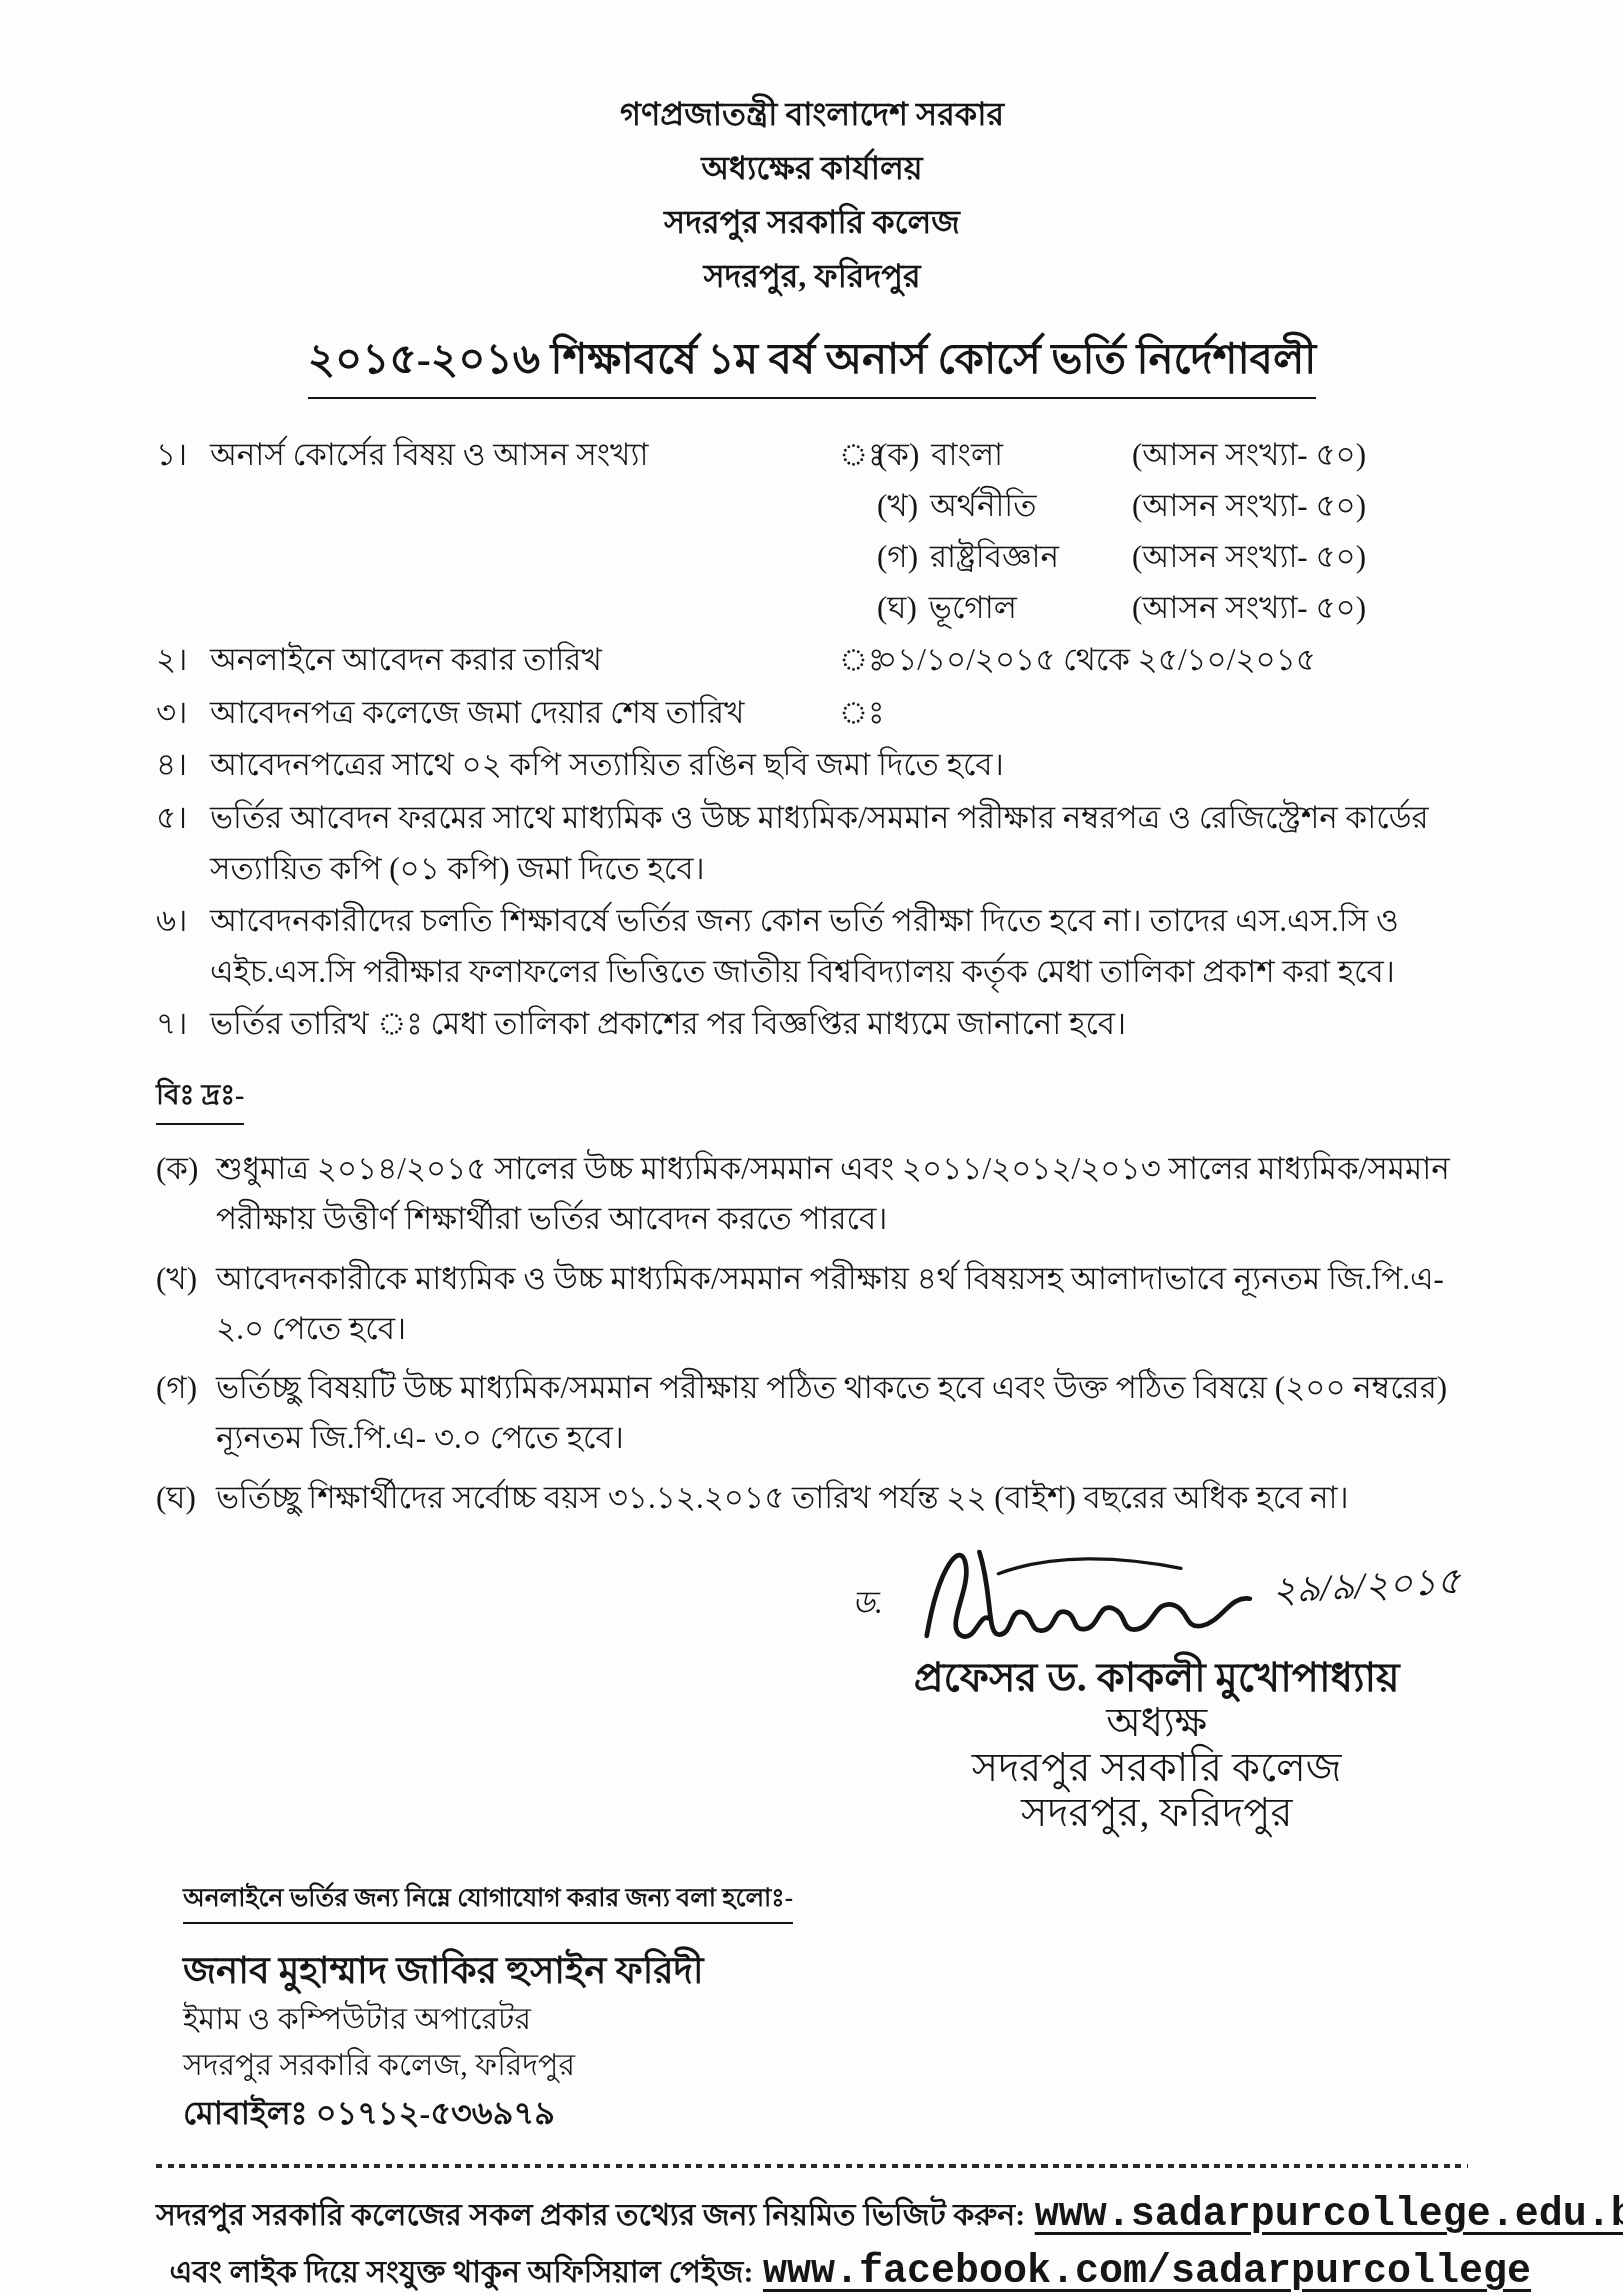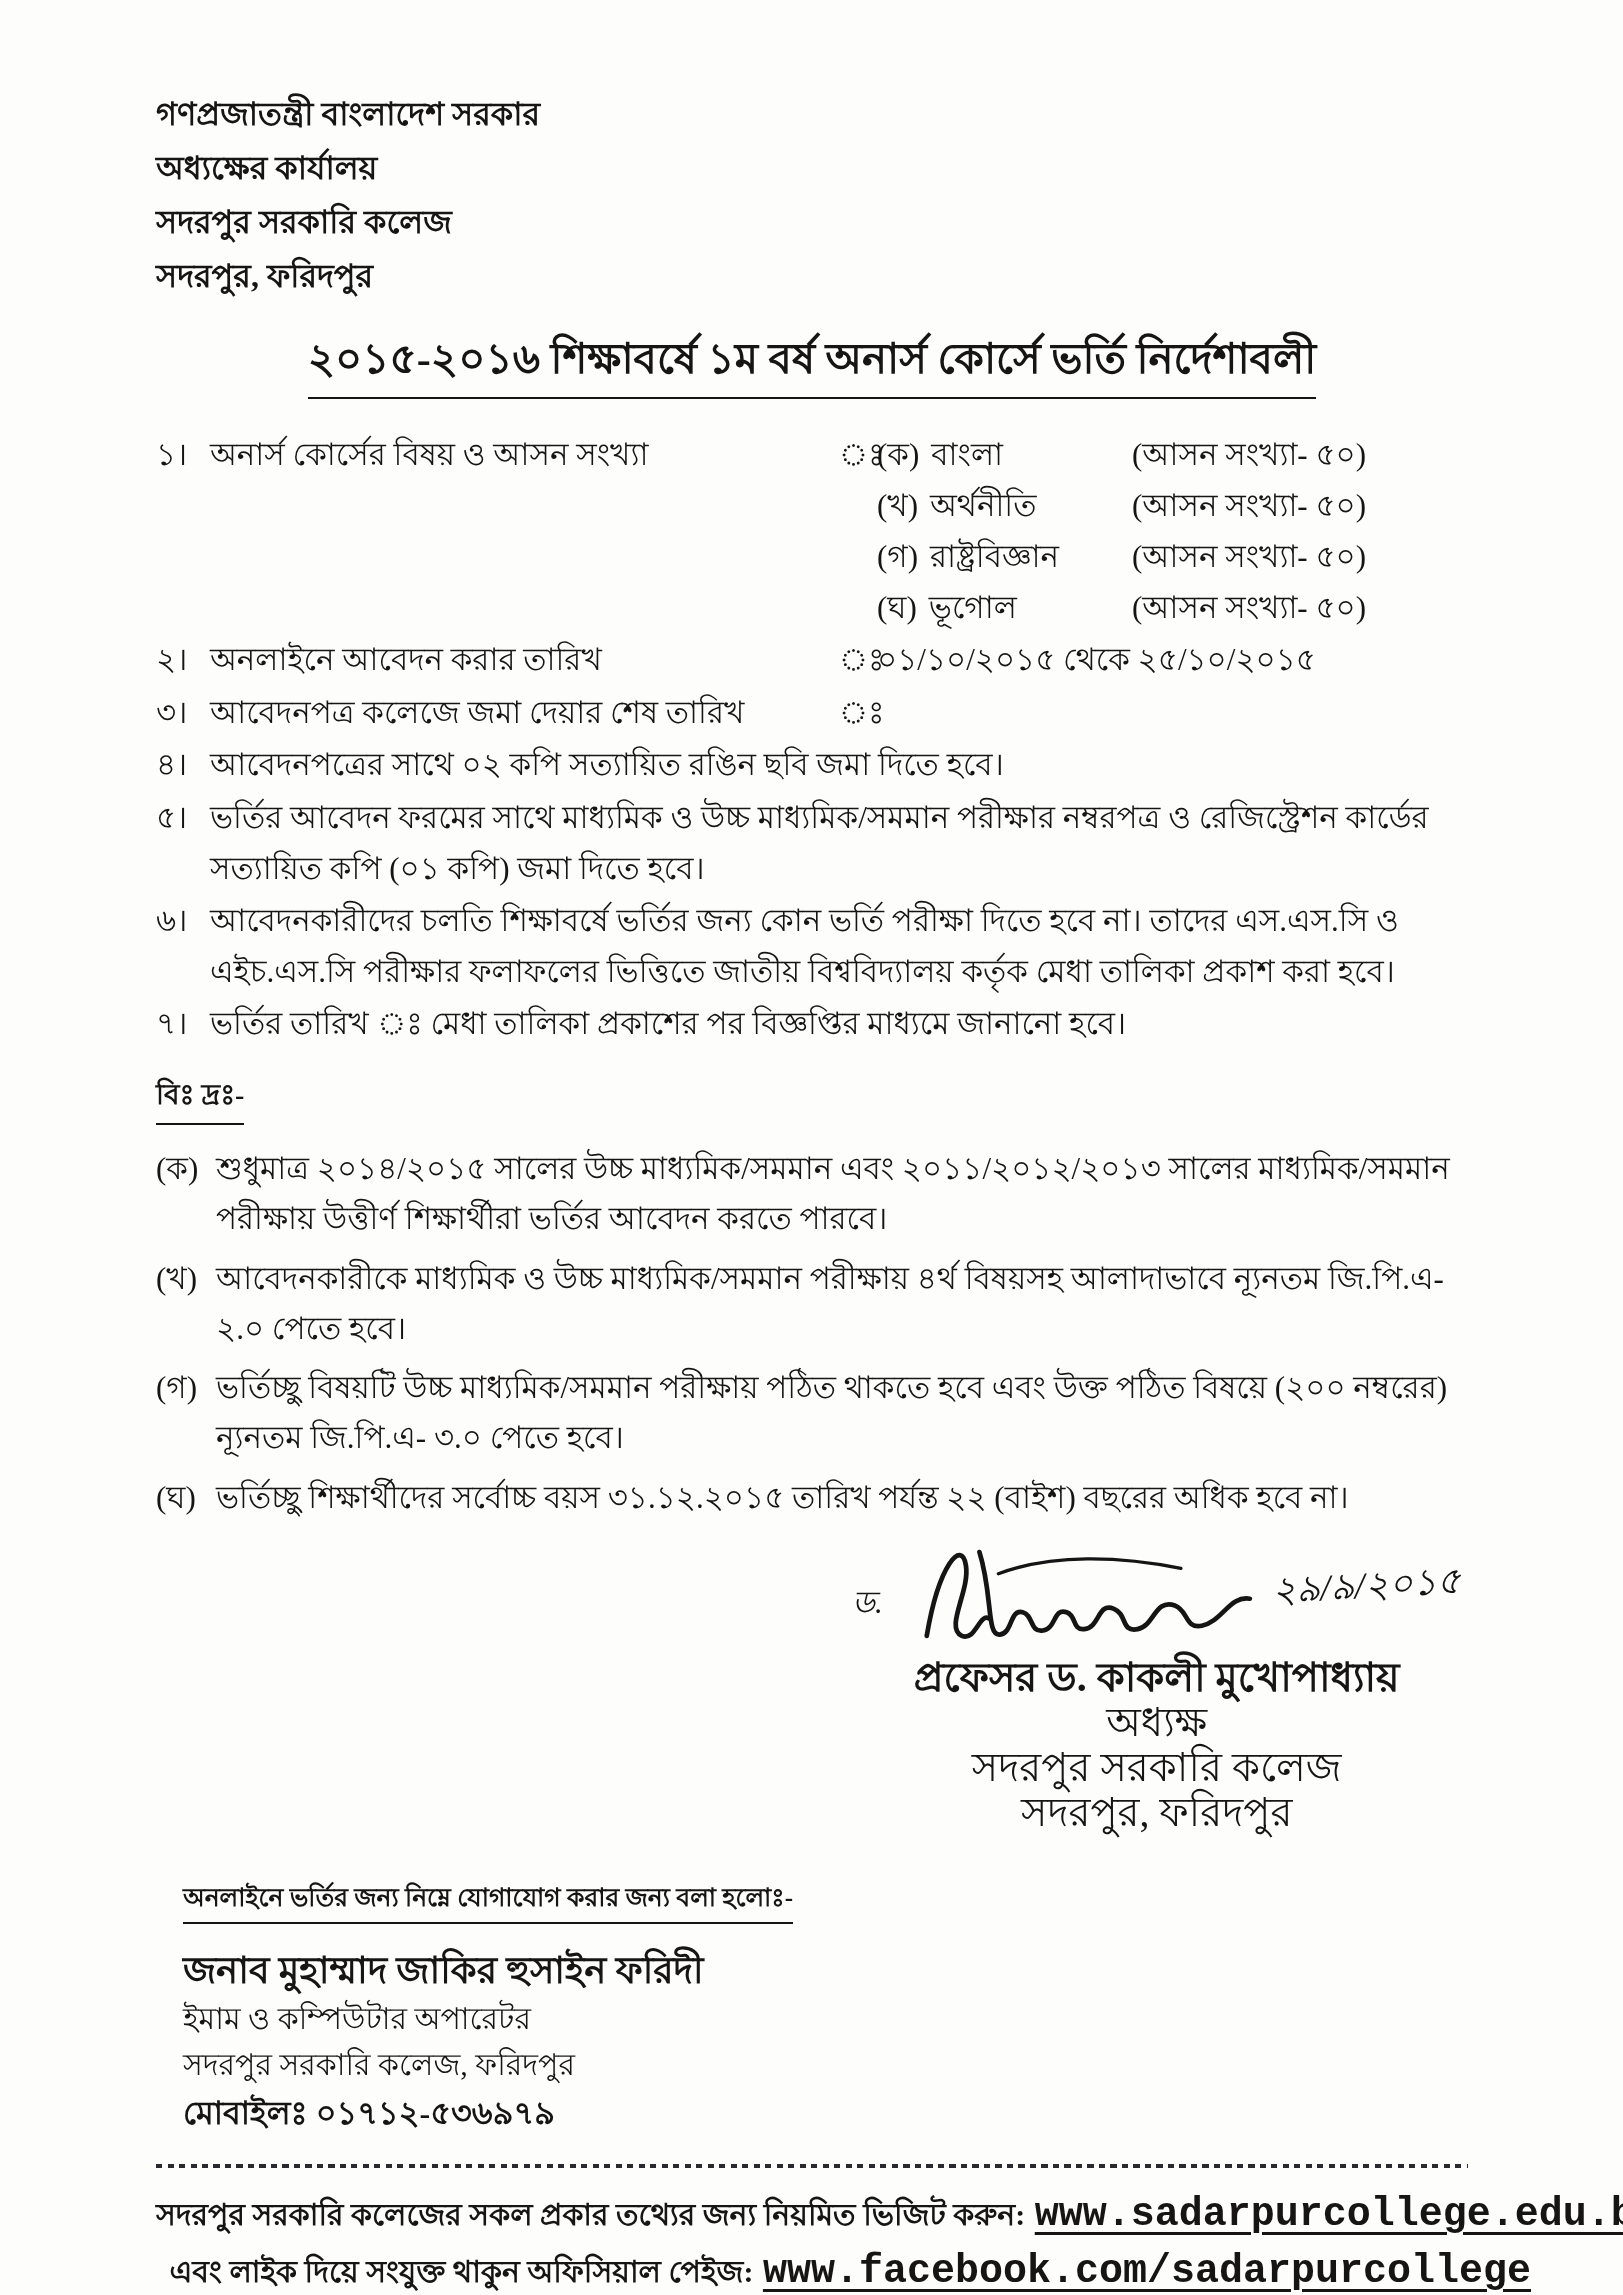--- a/index.html
+++ b/index.html
@@ -9,21 +9,21 @@
     height: 2295px;
     margin: 0 auto;
     background: #fdfdfc;
     color: #161514;
     font-family: "Liberation Serif", "DejaVu Serif", serif;
     overflow: hidden;
   }
   .content { padding: 87px 156px 0 156px; }
 
   
-  .letterhead { text-align: left; }
+  .letterhead { text-align: center; }
   .letterhead .lh-line {
     font-size: 32px;
     line-height: 54px;
     font-weight: 700;
   }
   .doc-title-wrap { text-align: center; margin-top: 23px; }
   .doc-title {
     display: inline-block;
     font-size: 42px;
     font-weight: 700;

